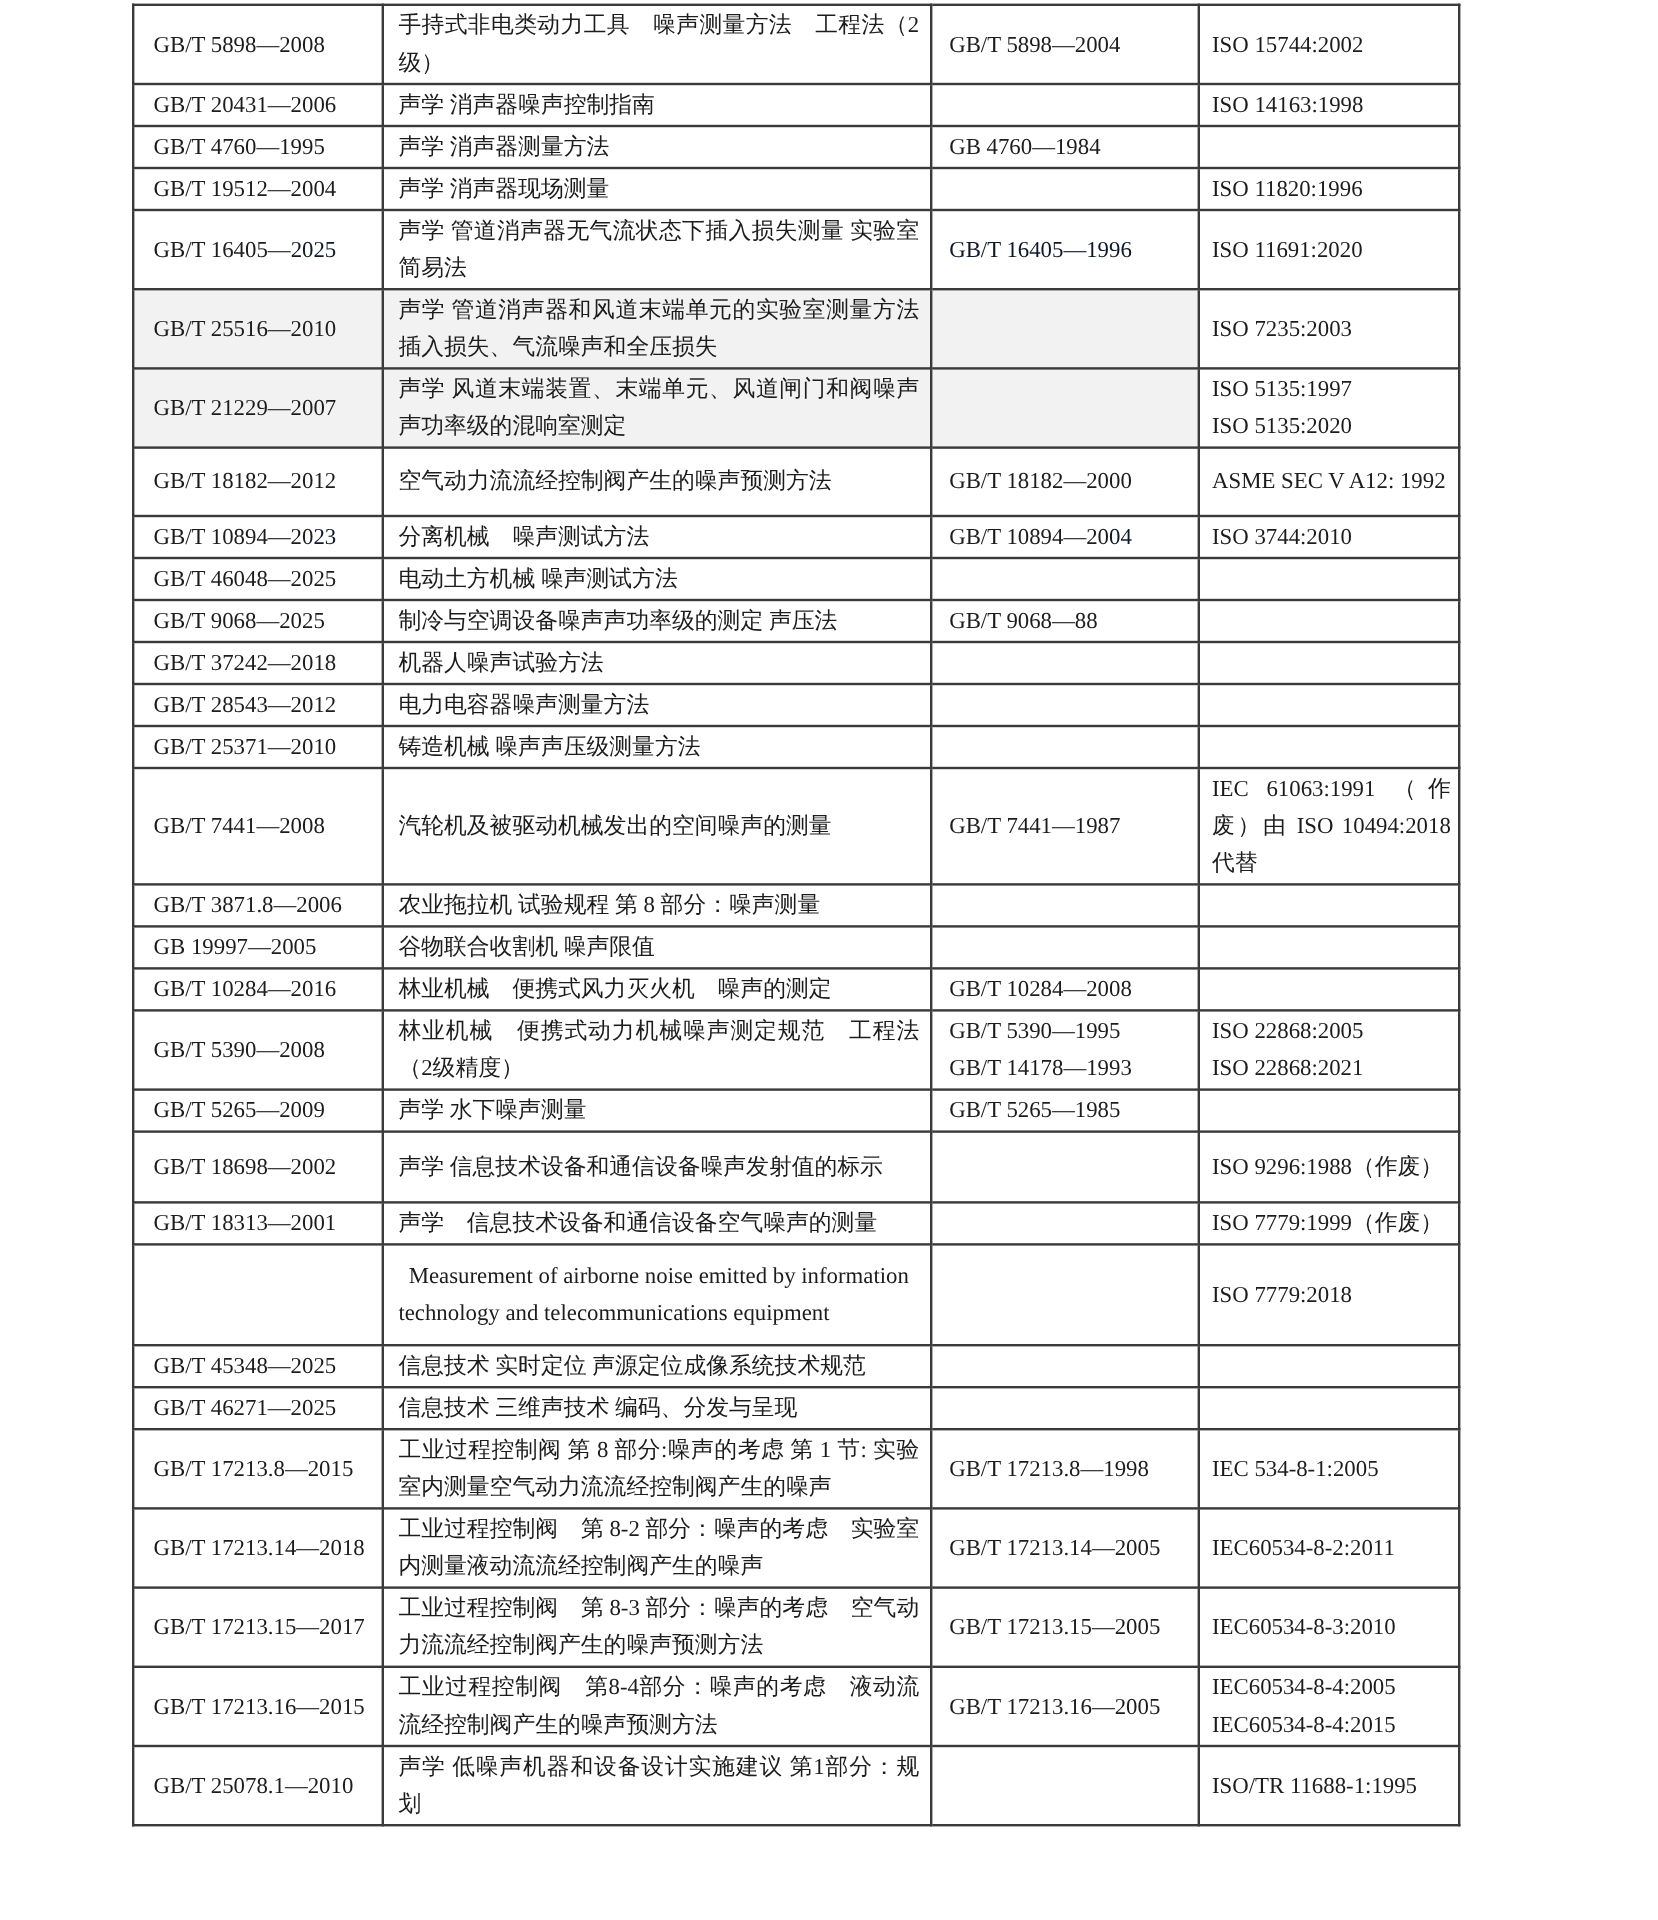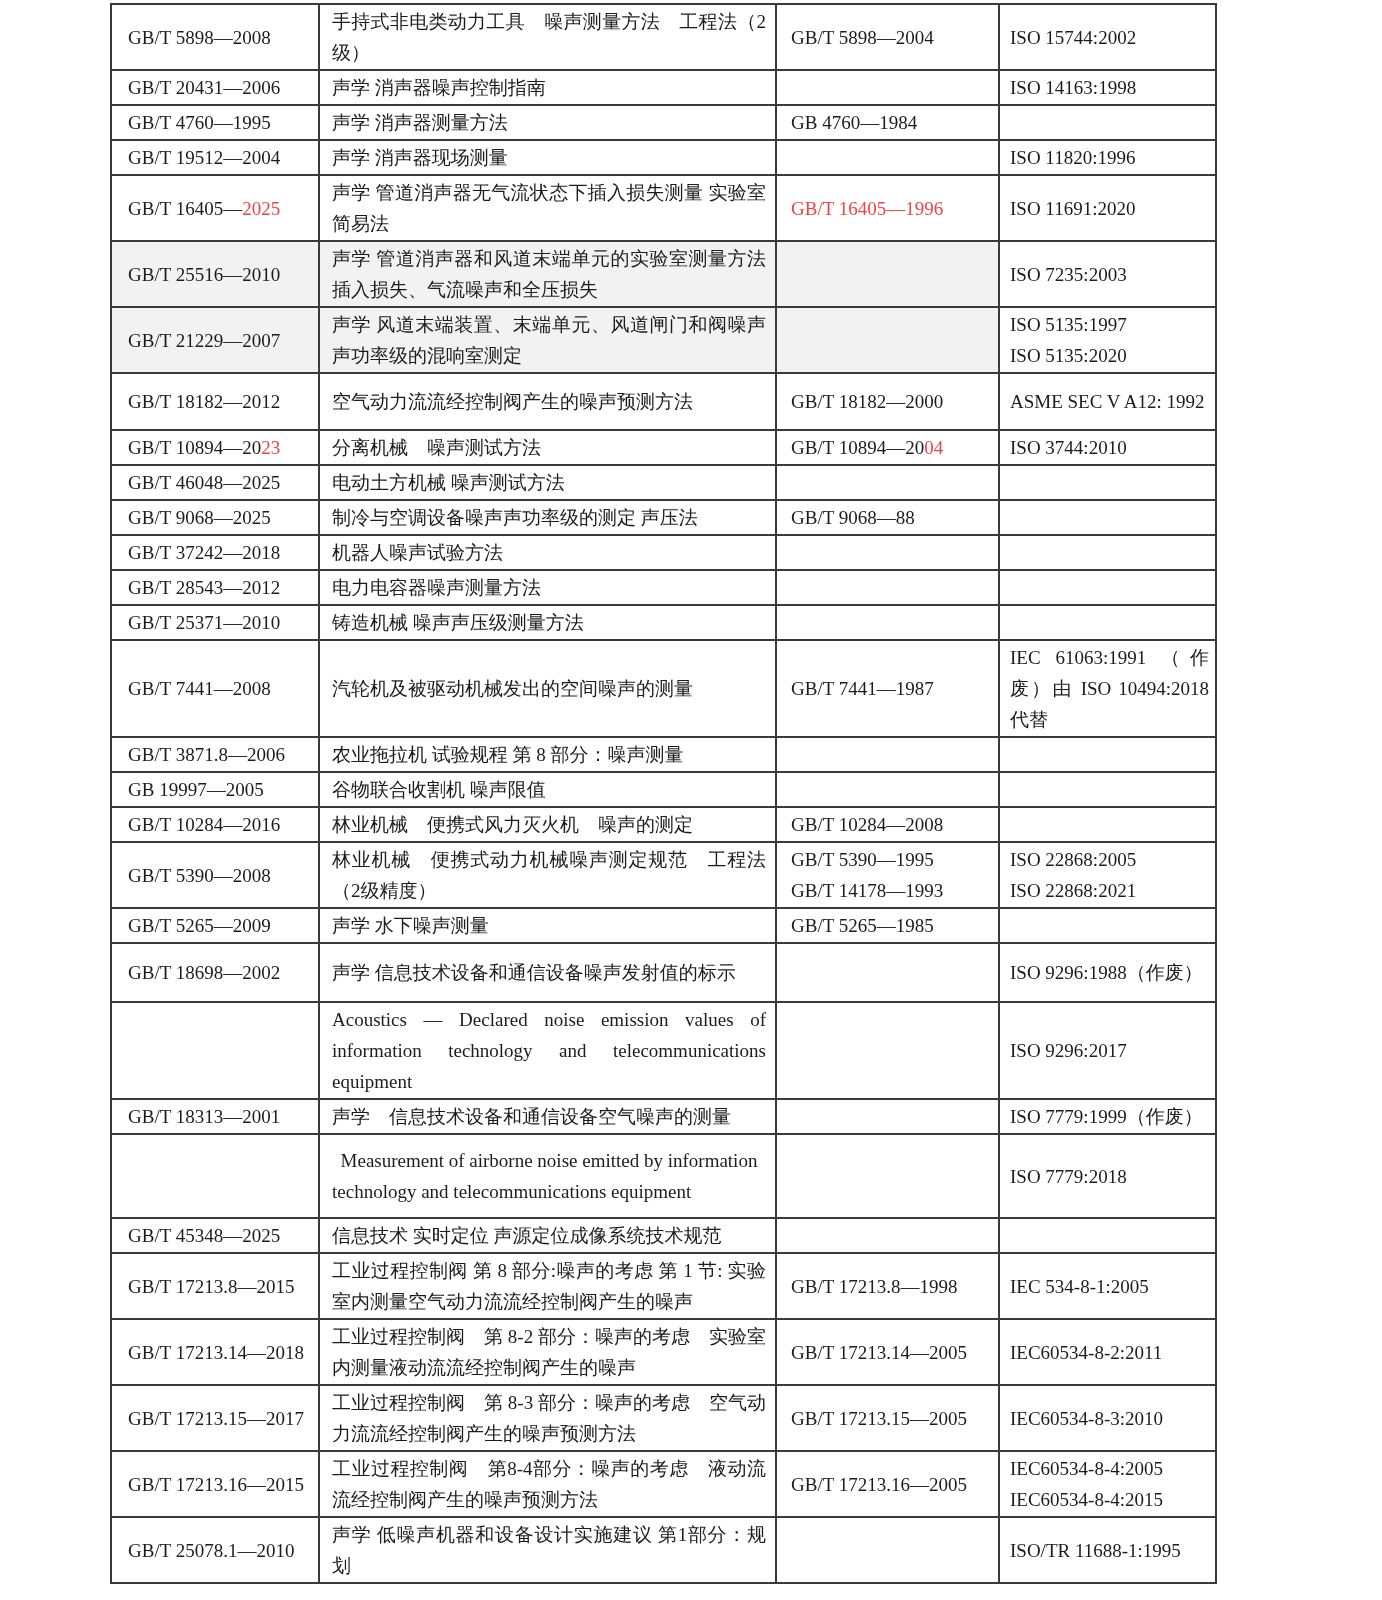--- a/index.html
+++ b/index.html
@@ -21,21 +21,21 @@
   td{vertical-align:middle;padding:1px 6px 1px 10px;word-break:break-word;}
   td.c1{padding-left:16px;padding-right:4px;}
   td.c2{padding-left:12px;padding-right:9px;text-align:justify;text-align-last:left;}
   td.c3{padding-left:14px;}
   td.c4{padding-left:10px;padding-right:6px;text-align:justify;text-align-last:left;}
   td.nojust{text-align:center;}
   td.shaded{background:#f2f2f2;}
   .red{color:#cc1408;}
   .line{min-height:31px;}
 </style>
-<style>table.std, table.std td{border-color:#3a3a3a;}.red{color:#ef4444;}td.shaded{background:#f2f2f2;}</style></head>
+<style>table.std, table.std td{border-color:#3a3a3a;}.red{color:#0f172a;}td.shaded{background:#f2f2f2;}</style></head>
 <body style="color: rgb(28, 28, 28); background: rgb(255, 255, 255);">
 
 <div class="page">
   <table class="std">
     <colgroup>
       <col style="width:208px">
       <col style="width:457px">
       <col style="width:223px">
       <col style="width:217px">
     </colgroup>
@@ -288,30 +288,20 @@
             <div class="line"><span>GB/T 18698—2002</span></div>
           </td>
           <td class="c2">
             <div class="line"><span>声学 信息技术设备和通信设备噪声发射值的标示</span></div>
           </td>
           <td class="c3"></td>
           <td class="c4">
             <div class="line"><span>ISO 9296:1988（作废）</span></div>
           </td>
         </tr>
-        <tr style="height: 85px;">
-          <td class="c1"></td>
-          <td class="c2">
-            <div class="line"><span>Acoustics — Declared noise emission values of information technology and telecommunications equipment</span></div>
-          </td>
-          <td class="c3"></td>
-          <td class="c4">
-            <div class="line"><span>ISO 9296:2017</span></div>
-          </td>
-        </tr>
         <tr style="height: 31px;">
           <td class="c1">
             <div class="line"><span>GB/T 18313—2001</span></div>
           </td>
           <td class="c2">
             <div class="line"><span>声学　信息技术设备和通信设备空气噪声的测量</span></div>
           </td>
           <td class="c3"></td>
           <td class="c4">
             <div class="line"><span>ISO 7779:1999（作废）</span></div>
@@ -326,20 +316,30 @@
           <td class="c4">
             <div class="line"><span>ISO 7779:2018</span></div>
           </td>
         </tr>
         <tr style="height: 31px;">
           <td class="c1">
             <div class="line"><span>GB/T 45348—2025</span></div>
           </td>
           <td class="c2">
             <div class="line"><span>信息技术 实时定位 声源定位成像系统技术规范</span></div>
+          </td>
+          <td class="c3"></td>
+          <td class="c4"></td>
+        </tr>
+        <tr style="height: 32px;">
+          <td class="c1">
+            <div class="line"><span>GB/T 46271—2025</span></div>
+          </td>
+          <td class="c2">
+            <div class="line"><span>信息技术 三维声技术 编码、分发与呈现</span></div>
           </td>
           <td class="c3"></td>
           <td class="c4"></td>
         </tr>
         <tr style="height: 62px;">
           <td class="c1">
             <div class="line"><span>GB/T 17213.8—2015</span></div>
           </td>
           <td class="c2">
             <div class="line"><span>工业过程控制阀 第 8 部分:噪声的考虑 第 1 节: 实验室内测量空气动力流流经控制阀产生的噪声</span></div>

